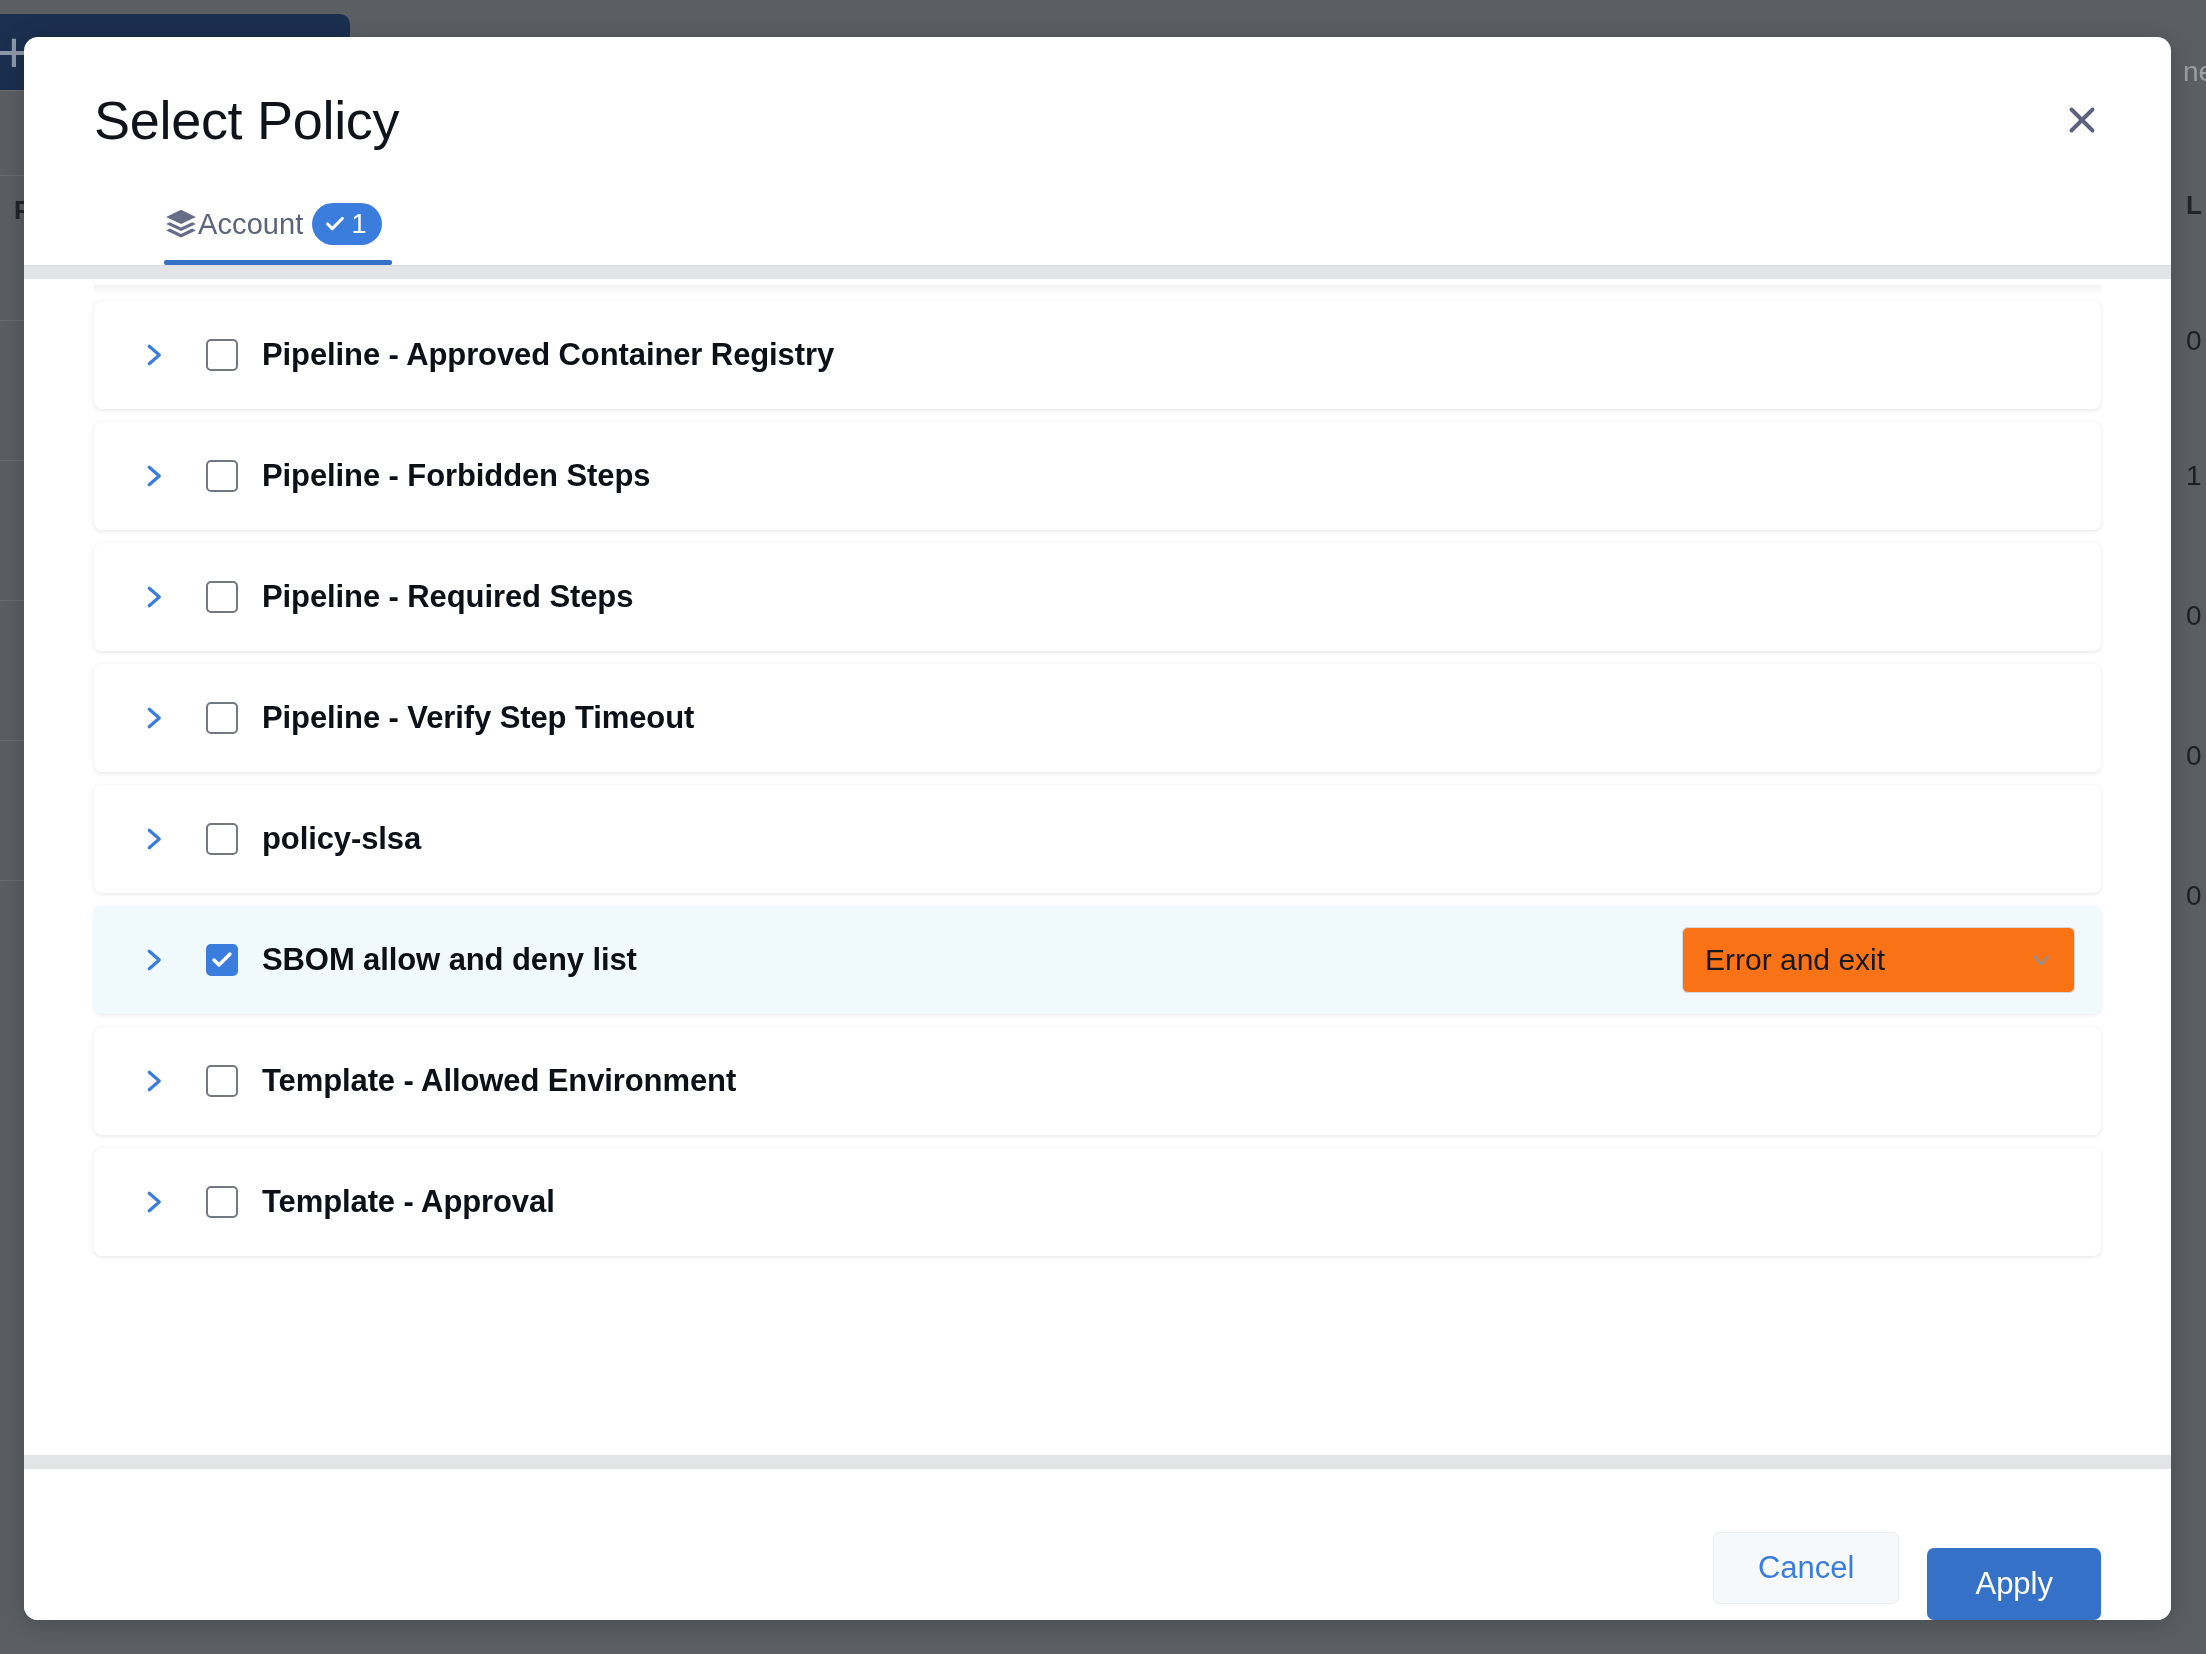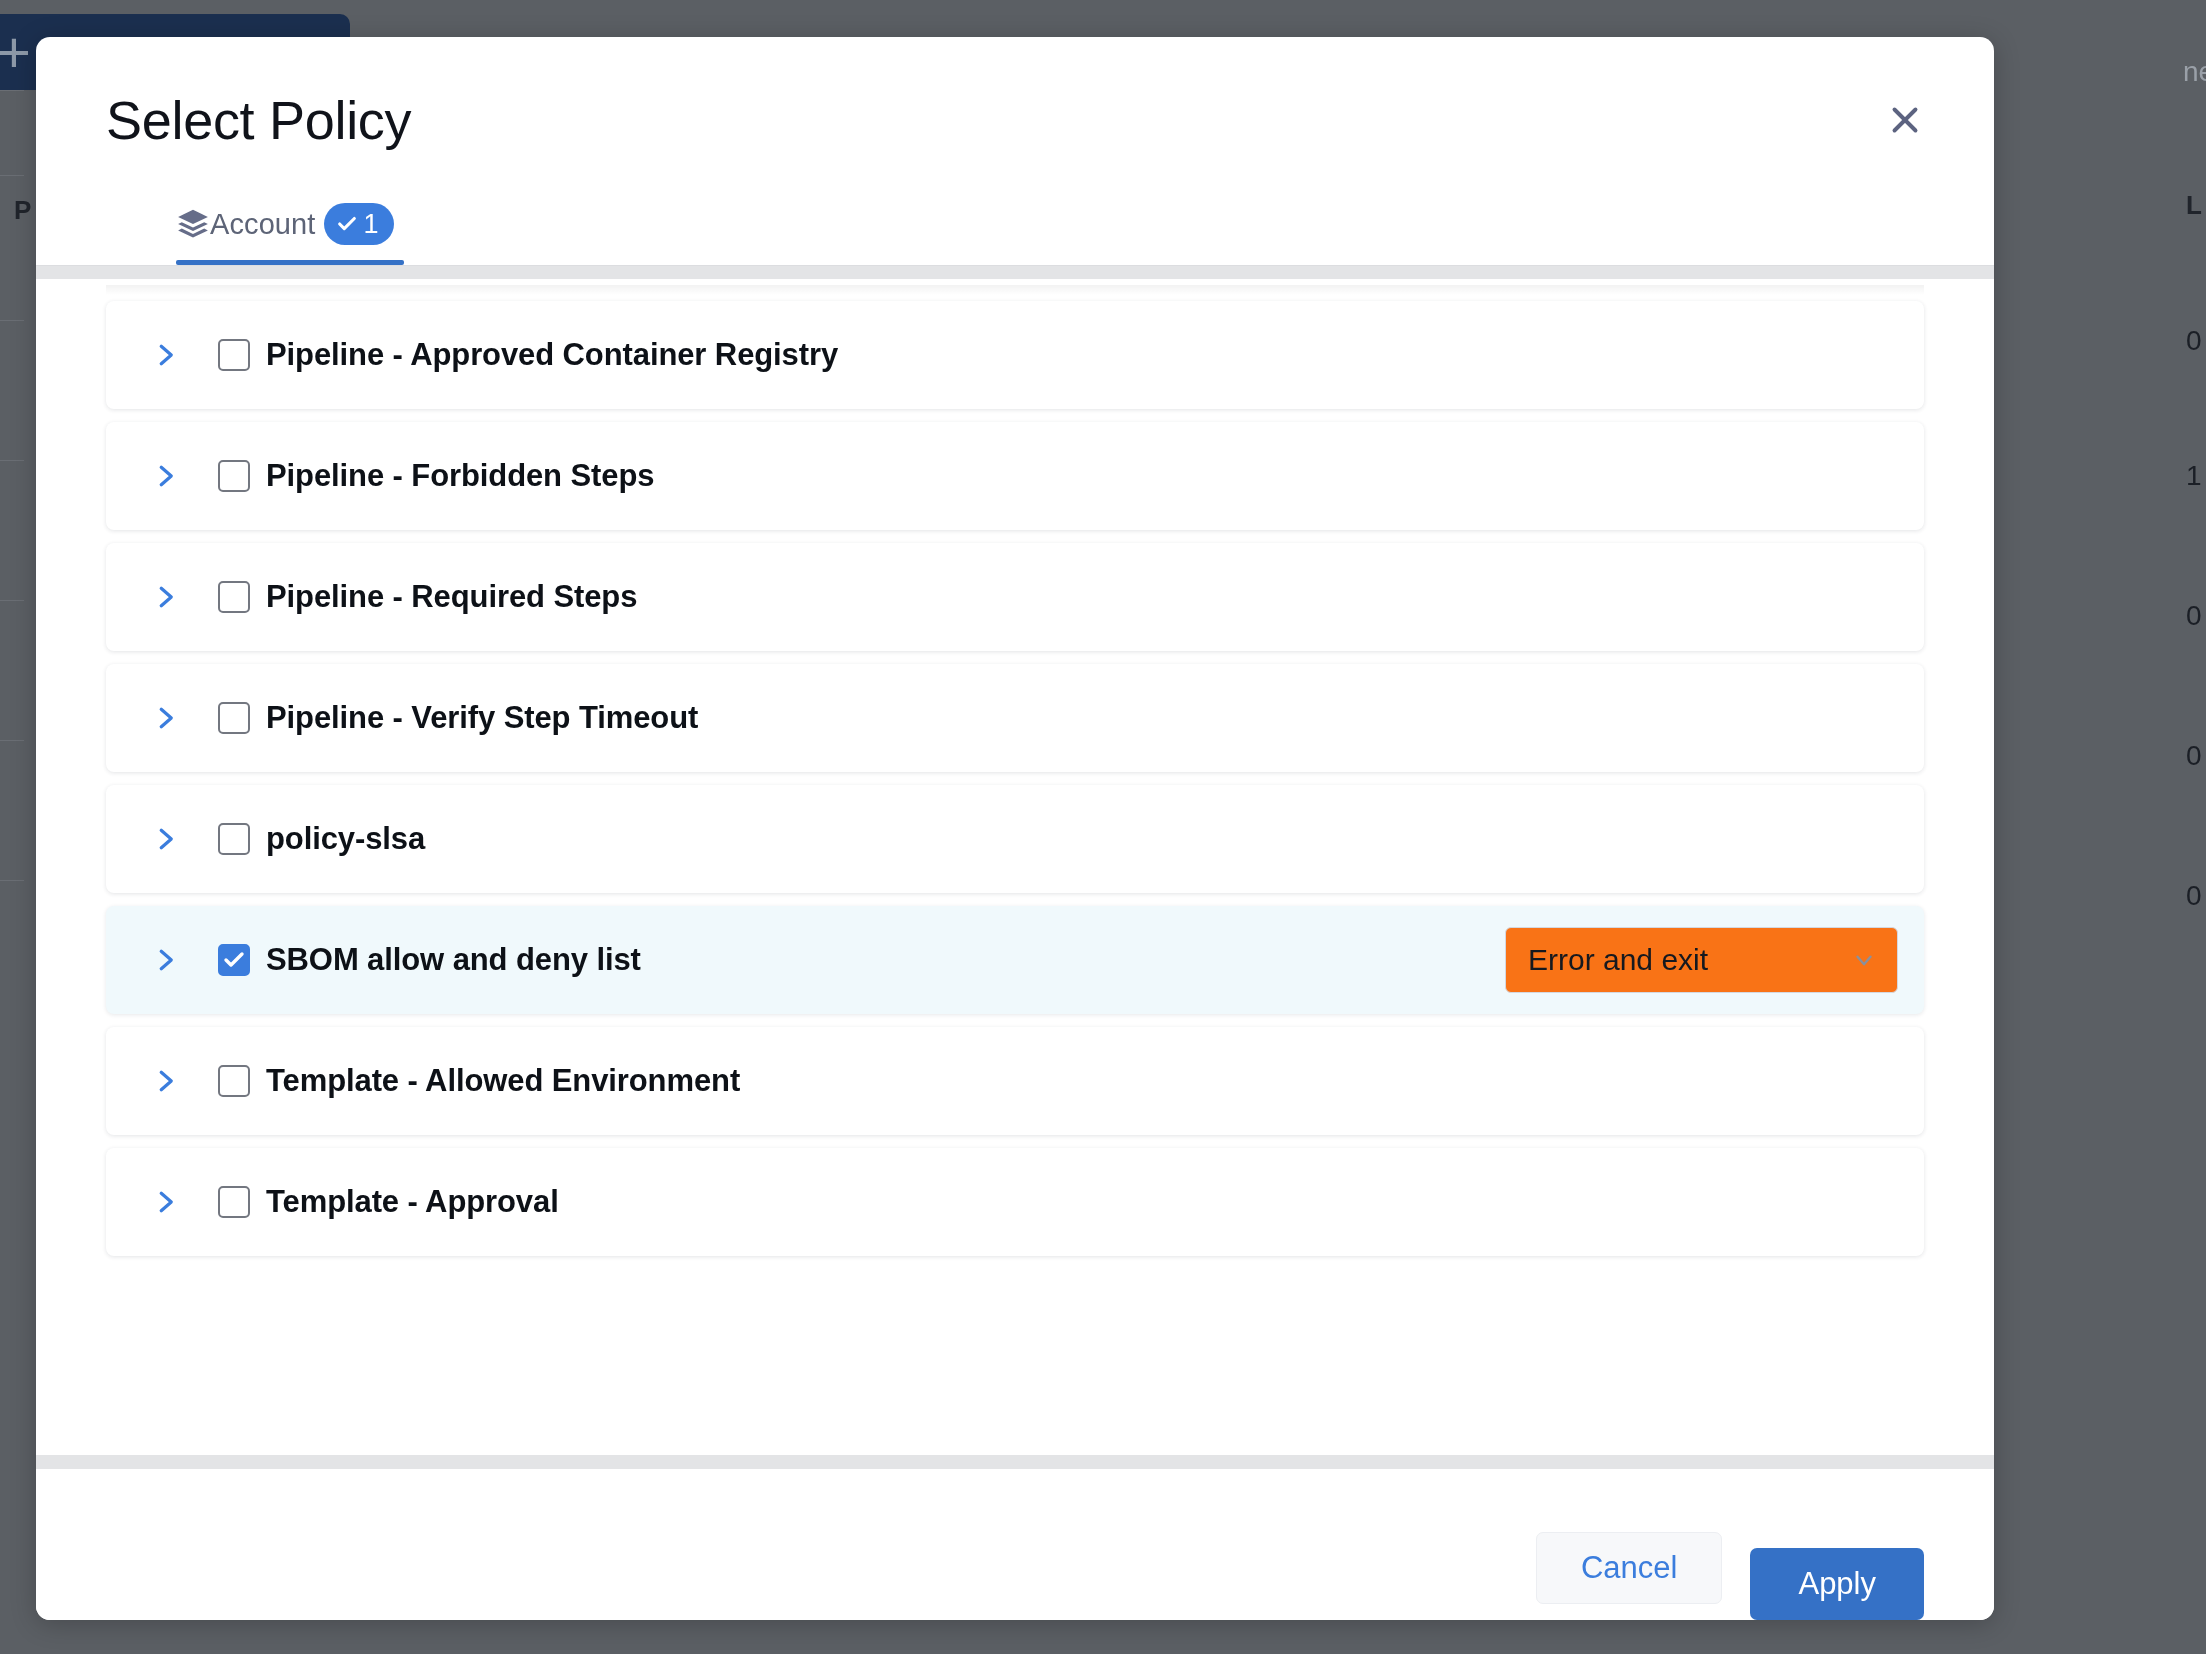--- a/index.html
+++ b/index.html
@@ -50,23 +50,23 @@
   .bg-cell {
     position: absolute;
     color: #1b1f26;
     font-size: 28px;
     white-space: nowrap;
   }
 
   
   #modal {
     position: absolute;
-    left: 36px;
+    left: 24px;
     top: 37px;
-    width: 1958px;
+    width: 2147px;
     height: 1583px;
     background: #ffffff;
     border-radius: 14px;
     box-shadow: 0 4px 26px rgba(0,0,0,.22);
     overflow: hidden;
     display: flex;
     flex-direction: column;
   }
 
   
@@ -191,21 +191,21 @@
     display: flex; align-items: center; justify-content: center;
   }
   .row-checkbox.checked {
     background: #3b7ddd;
     border-color: #3b7ddd;
   }
   .row-checkbox svg { display: none; width: 24px; height: 24px; color:#fff; }
   .row-checkbox.checked svg { display: block; }
 
   .row-label {
-    margin-left: 16px;
+    margin-left: 24px;
     font-size: 31px;
     font-weight: 700;
     color: #0d1117;
     letter-spacing: -.1px;
     white-space: nowrap;
     flex: 1 1 auto;
   }
 
   .row-select {
     flex: 0 0 auto;

